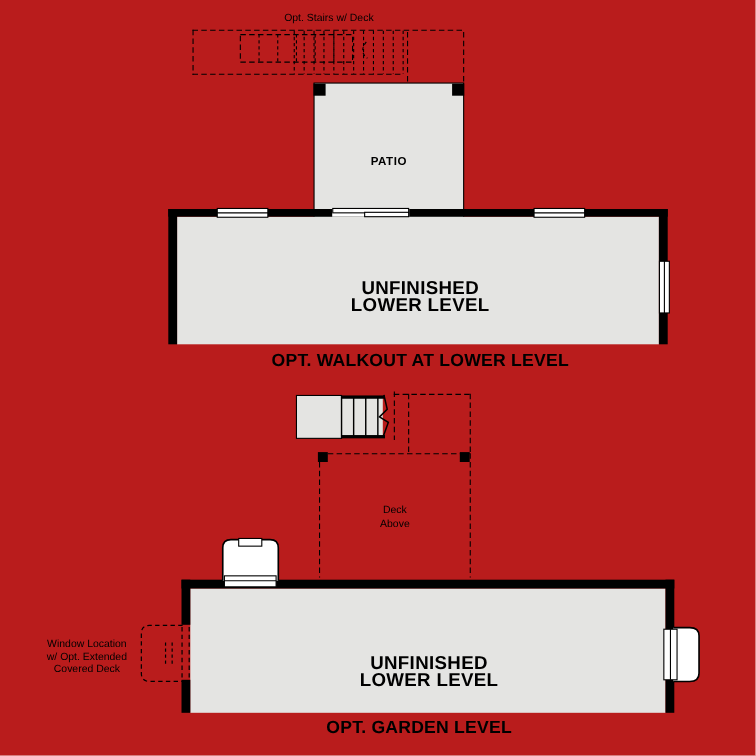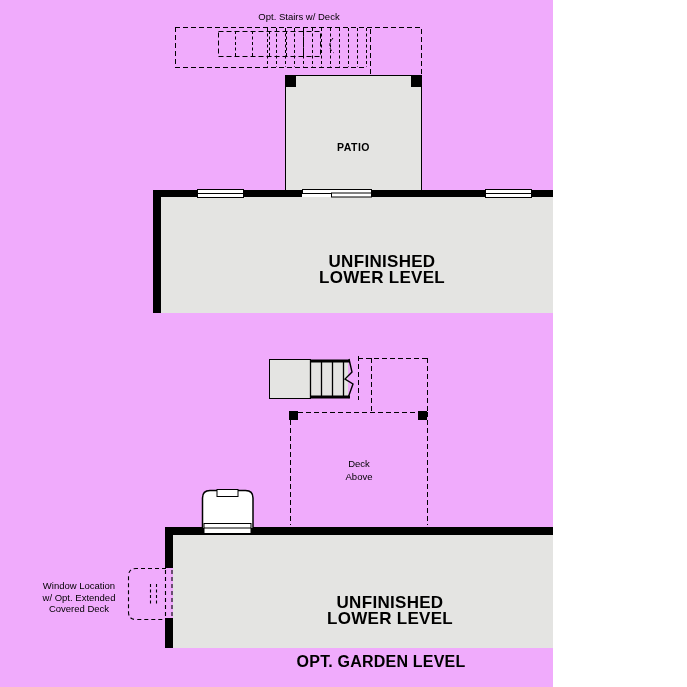--- a/index.html
+++ b/index.html
@@ -1,17 +1,17 @@
 <!DOCTYPE html>
 <html><head>
 <meta charset="utf-8">
 <style>
   html,body{margin:0;padding:0;background:#ffffff;}
   .canvas{
-    position:relative;width:553px;height:687px;background:#f0abfc;overflow:hidden;
+    position:relative;width:687px;height:687px;background:#b91c1c;overflow:hidden;
     font-family:"Liberation Sans", sans-serif;color:#000;
   }
   .canvas svg{position:absolute;left:0;top:0;}
   .lbl{position:absolute;text-align:center;white-space:nowrap;color:#000;}
   .lbl-small{font-size:9.5px;font-weight:400;line-height:12px;}
   .lbl-patio{font-size:10.5px;font-weight:700;letter-spacing:.5px;}
   .lbl-room{font-size:17px;font-weight:700;line-height:16px;letter-spacing:.3px;}
   .lbl-caption{font-size:16px;font-weight:700;letter-spacing:.2px;}
   .lbl-note{font-size:9.5px;font-weight:400;line-height:11.5px;}
 </style>
@@ -131,20 +131,21 @@
 
   <div class="lbl lbl-small" style="left:175px;top:11px;width:248px;">Opt. Stairs w/ Deck</div>
 
   <div class="lbl lbl-patio" style="left:285px;top:141px;width:137px;">PATIO</div>
 
   <div class="lbl lbl-room" style="left:163px;top:254px;width:438px;">
     <div>UNFINISHED</div>
     <div>LOWER LEVEL</div>
   </div>
 
+  <div class="lbl lbl-caption" style="left:132px;top:320px;width:500px;">OPT. WALKOUT AT LOWER LEVEL</div>
 
   <div class="lbl lbl-note" style="left:33px;top:580px;width:92px;">
     <div>Window Location</div>
     <div>w/ Opt. Extended</div>
     <div>Covered Deck</div>
   </div>
 
   <div class="lbl lbl-small" style="left:291px;top:457px;width:136px;line-height:13px;">
     <div>Deck</div>
     <div>Above</div>

